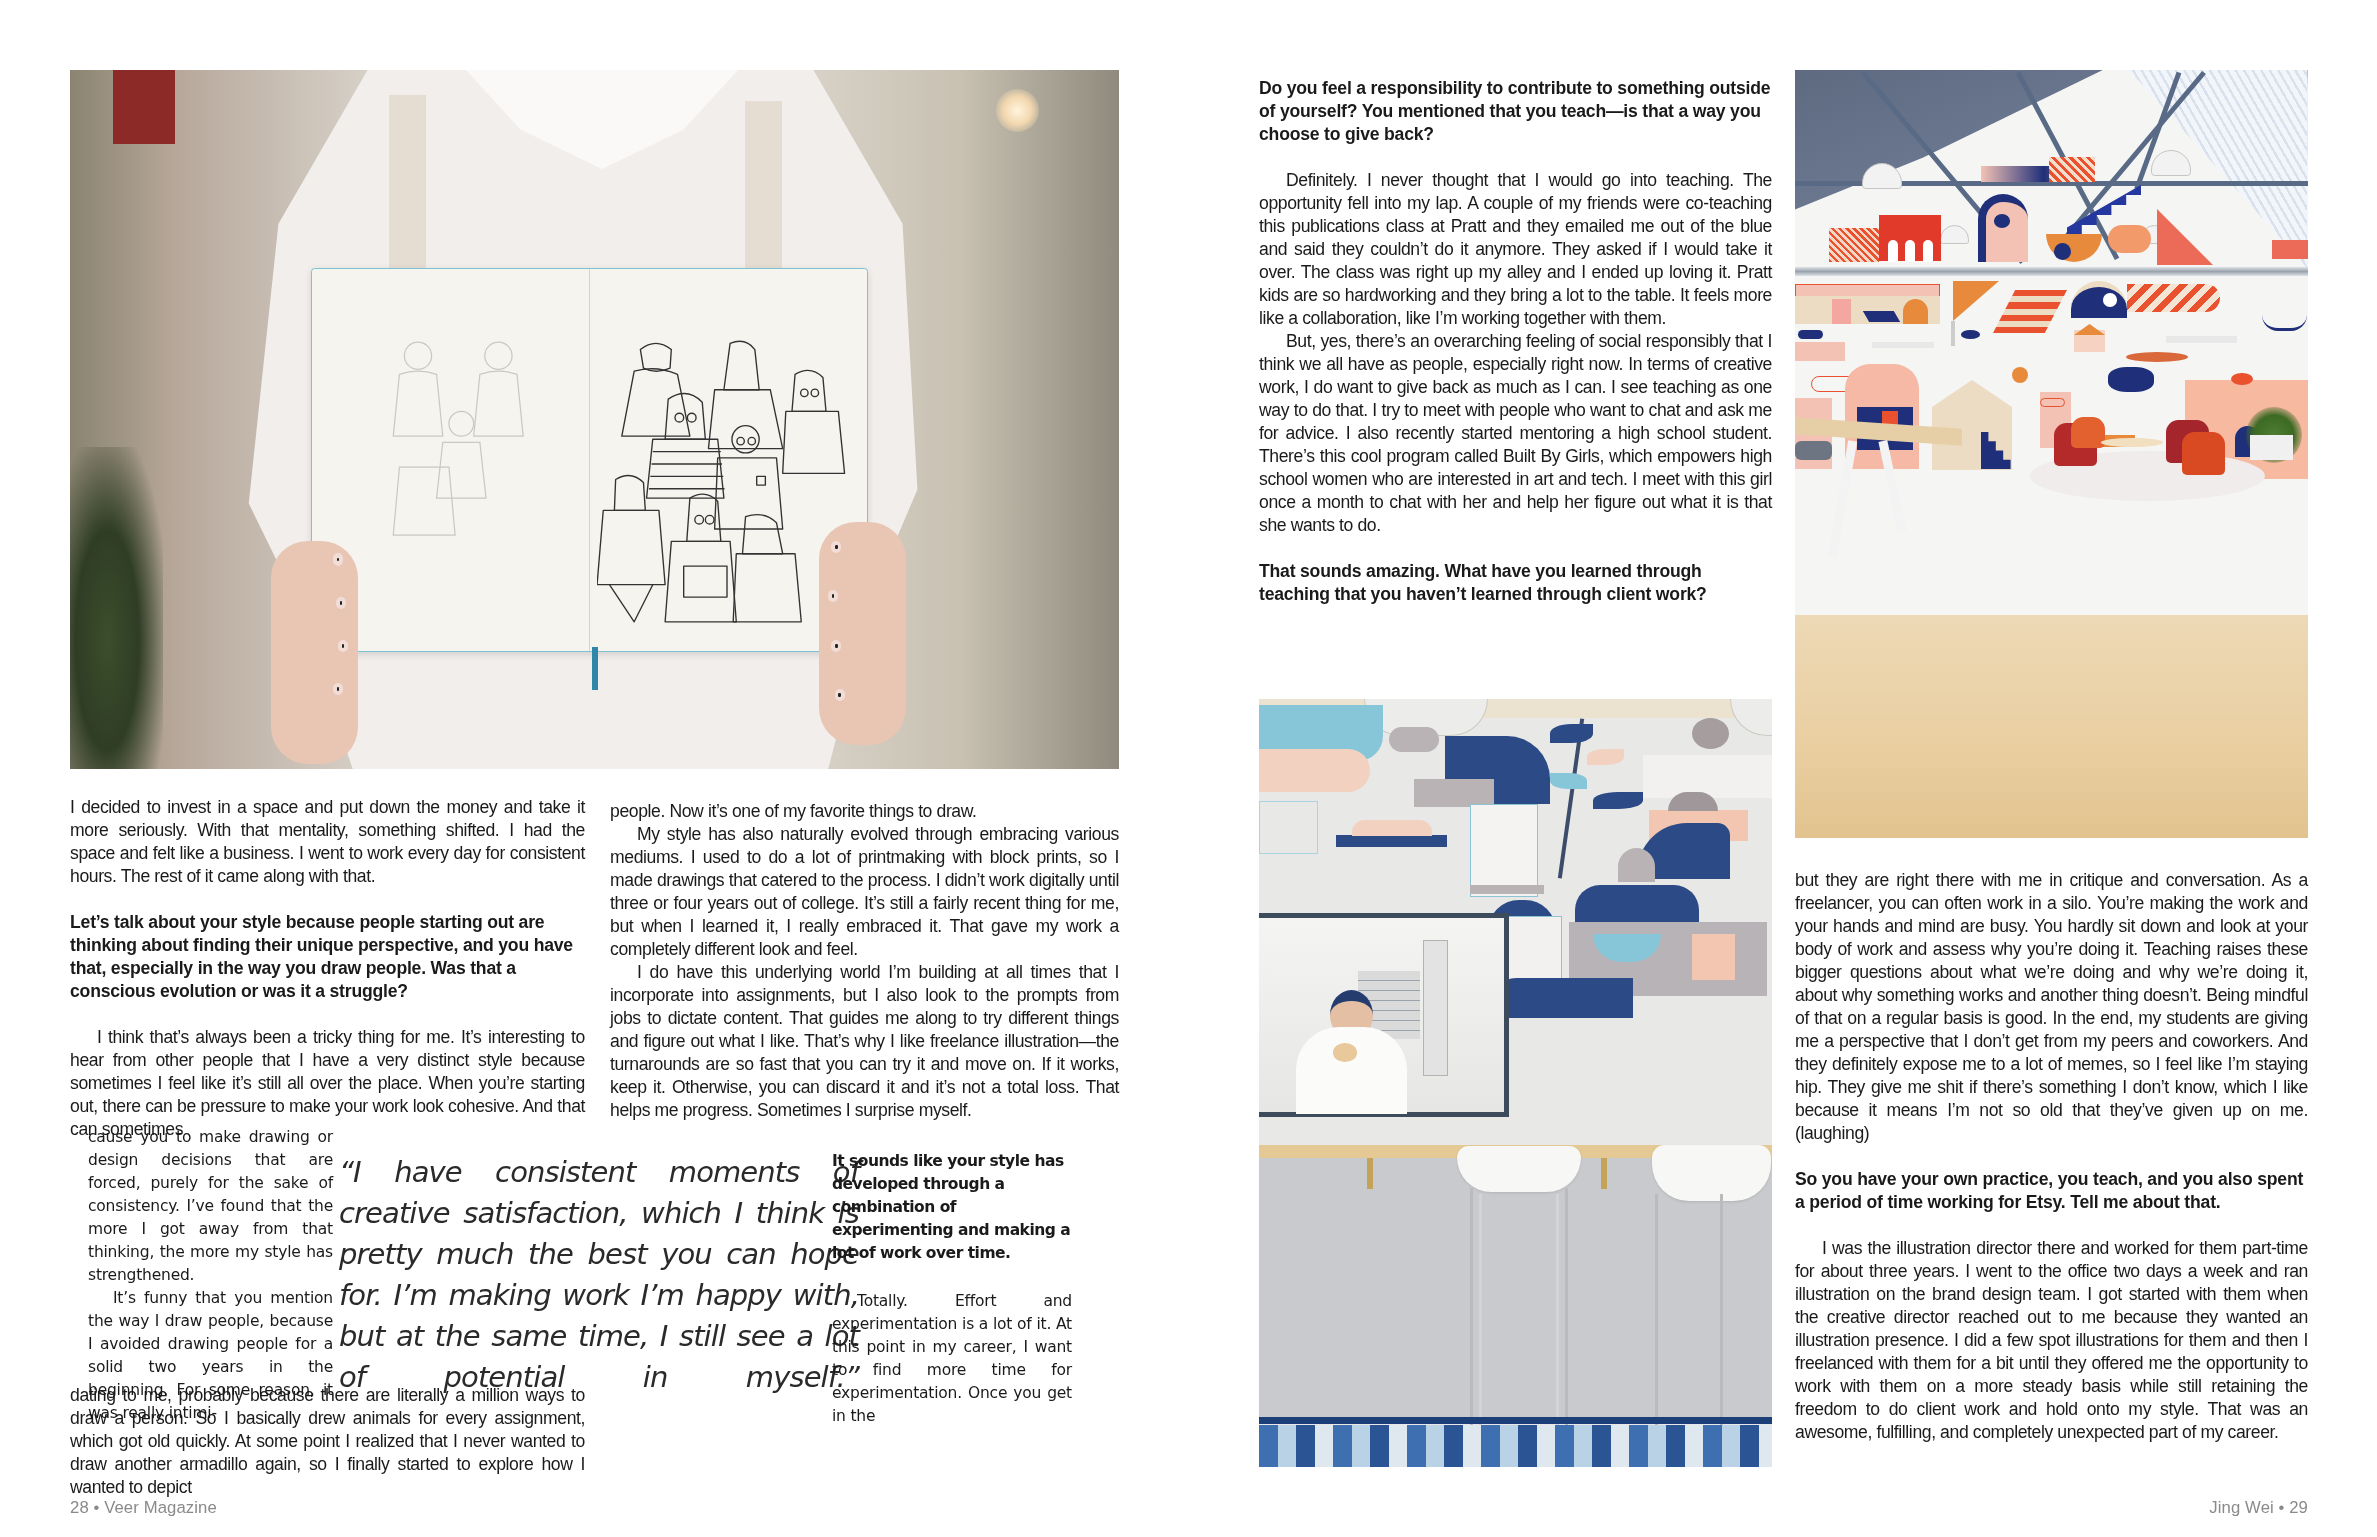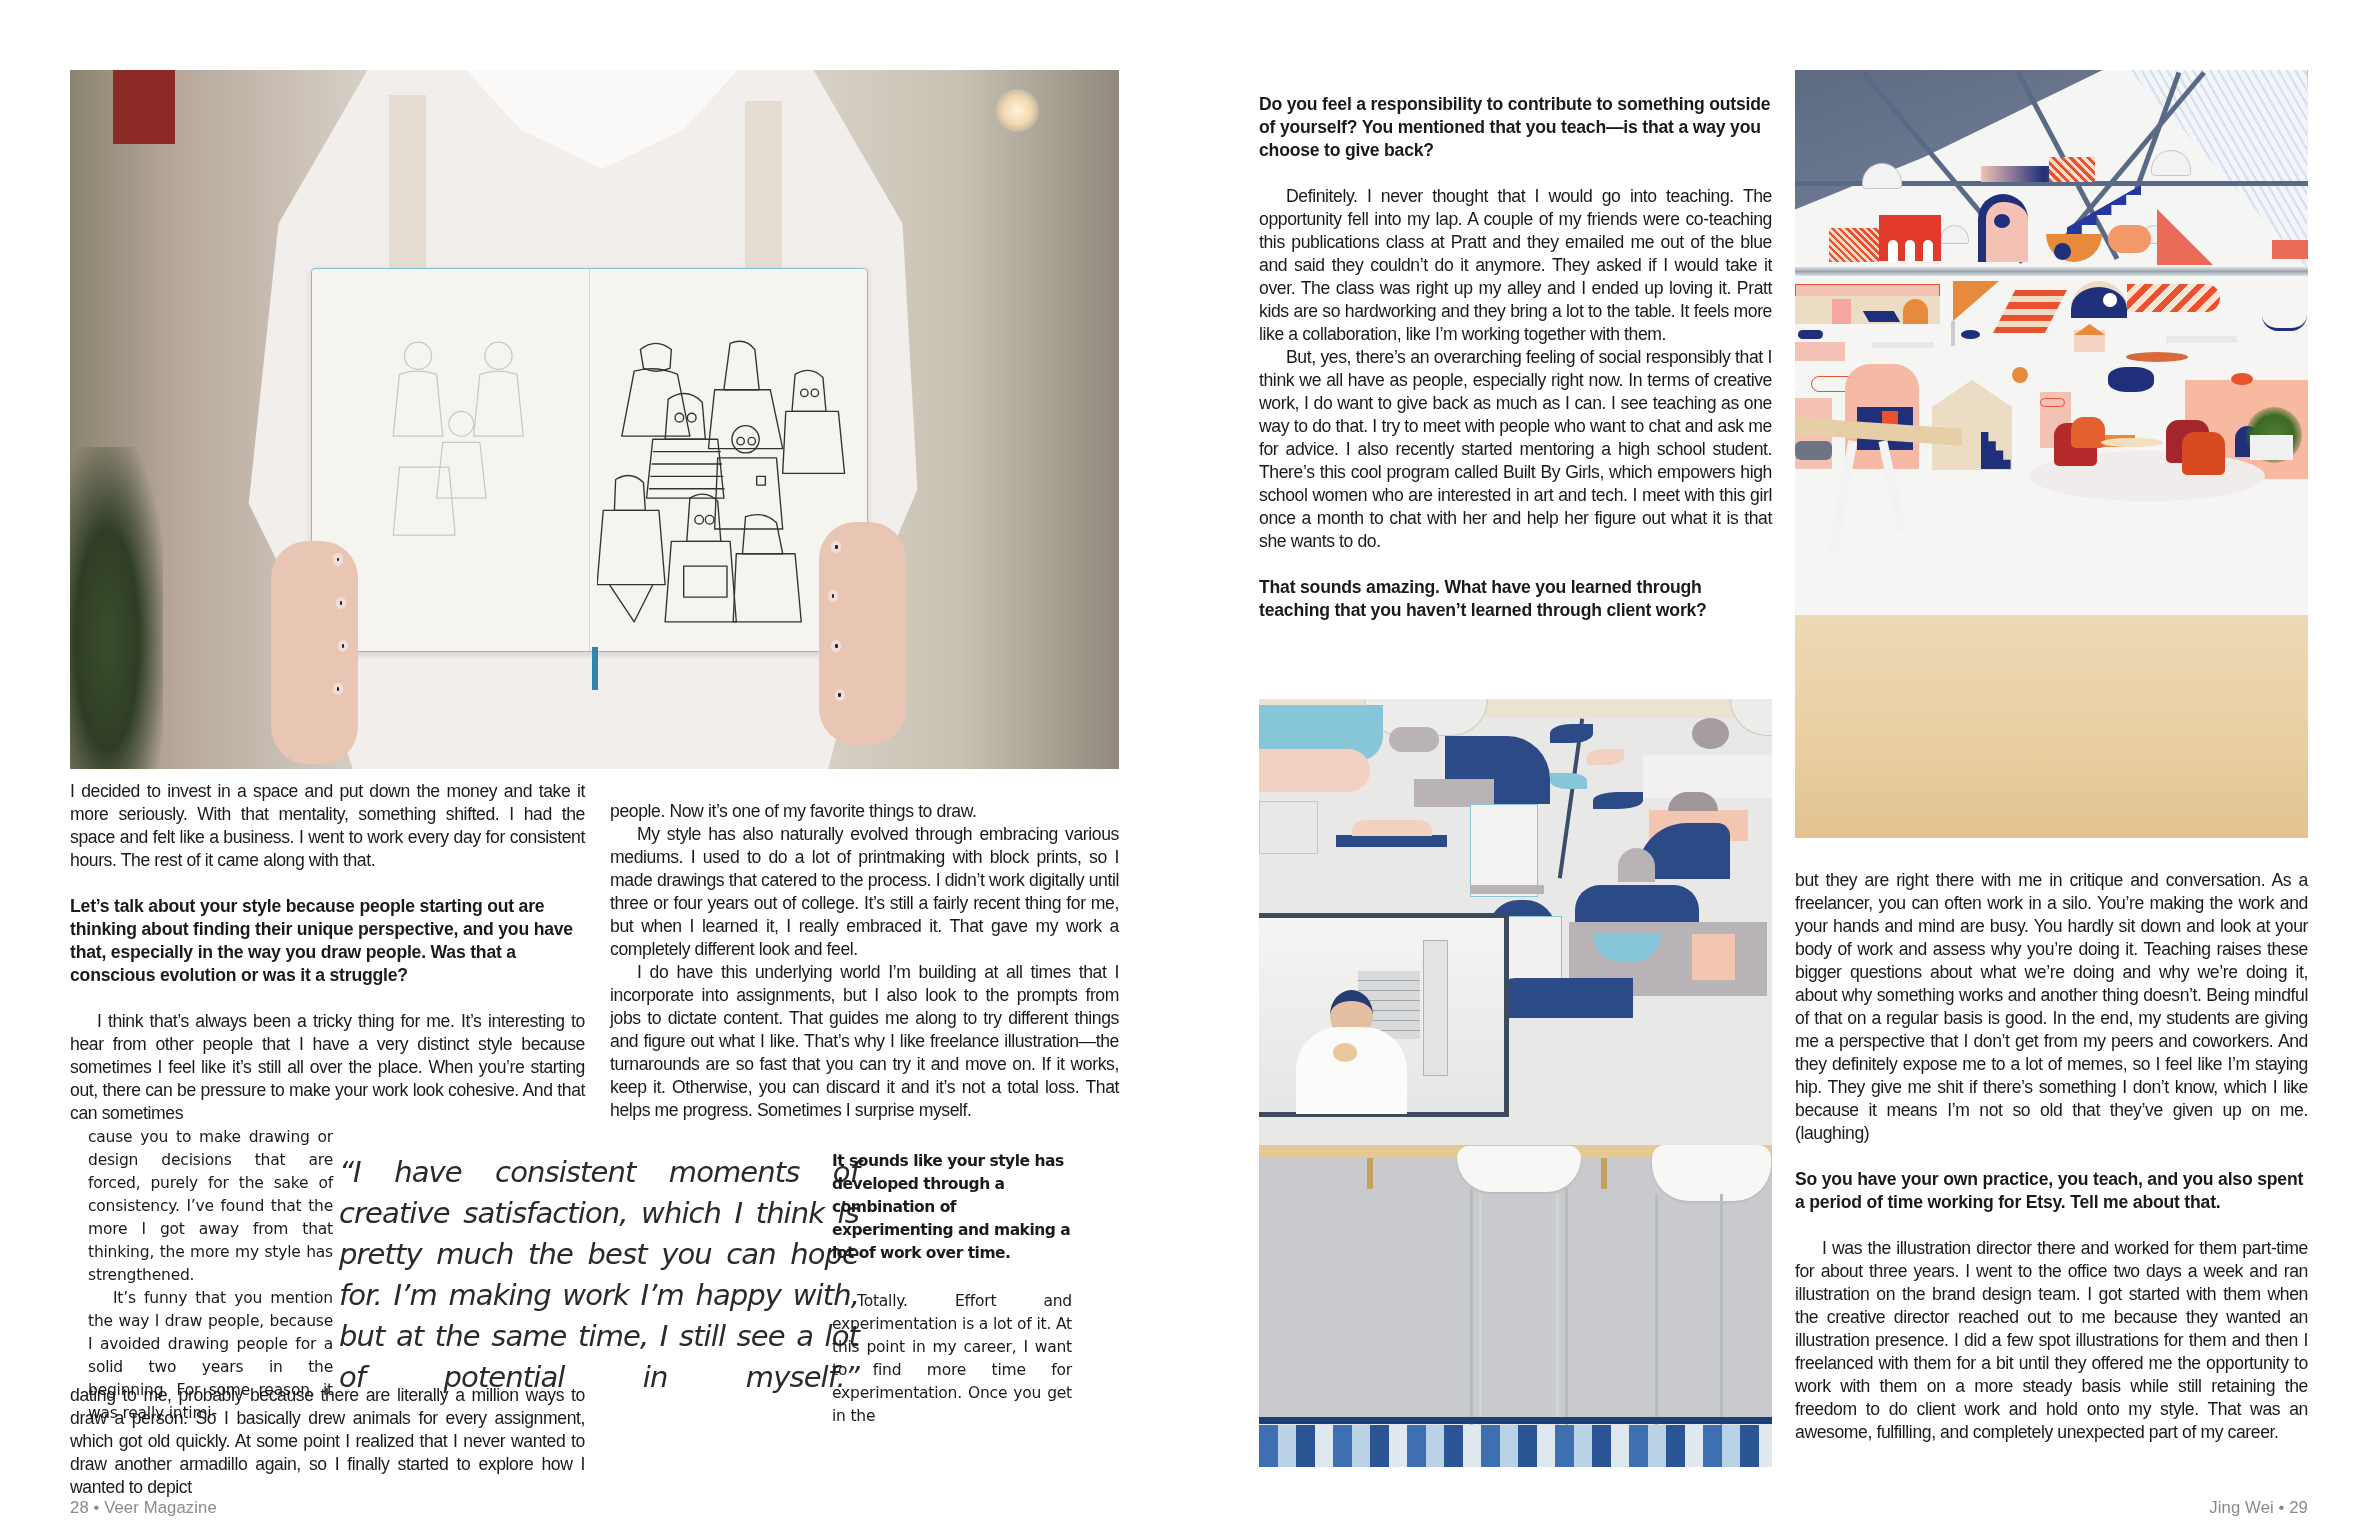--- a/index.html
+++ b/index.html
@@ -10,21 +10,21 @@
   .page { position: absolute; top: 0; height: 1538px; width: 1189px; }
   .page.left { left: 0; }
   .page.right { left: 1189px; }
 
   .photo { position: absolute; overflow: hidden; }
 
   .text-block { position: absolute; font-size: 17.6px; line-height: 23px; letter-spacing: -0.4px; text-align: justify; hyphens: auto; }
   .text-block p { margin: 0; }
   .text-block p.indent { text-indent: 27px; }
   .text-block p.q { font-weight: bold; letter-spacing: -0.2px; text-align: left; margin-top: 23px; margin-bottom: 23px; }
-  .text-block p.q.first { margin-top: 16px; }
+  .text-block p.q.first { margin-top: 0; }
   .text-block p.last-left { text-align-last: left; }
 
   .narrow { position: absolute; font-family: "DejaVu Sans", sans-serif; font-size: 15.5px; line-height: 23px; letter-spacing: -0.2px; text-align: justify; }
   .narrow p.indent { text-indent: 25px; }
   .narrow p.q { font-weight: bold; text-align: left; letter-spacing: -0.5px; font-size: 15.5px; margin-bottom: 25px; }
 
   .pullquote { position: absolute; font-family: "DejaVu Sans", sans-serif; font-style: italic; font-weight: 200; font-size: 29px; line-height: 41px; color: #2a2a2a; text-align: justify; letter-spacing: -0.9px; text-align-last: justify; }
   .pullquote span { font-weight: normal; }
 
   .footer { position: absolute; top: 1498px; font-size: 16.7px; color: #8a8a8a; letter-spacing: 0.1px; }
@@ -155,21 +155,21 @@
         <div class="nail" style="left:62px; top:142px;"></div>
       </div>
       <div class="p1-hand r">
         <div class="nail" style="left:12.4px; top:18.6px;"></div>
         <div class="nail" style="left:9.3px; top:68px;"></div>
         <div class="nail" style="left:12.4px; top:118px;"></div>
         <div class="nail" style="left:15.5px; top:167px;"></div>
       </div>
     </div>
 
-    <div class="text-block" style="left:70px; top:780px; width:515px;">
+    <div class="text-block" style="left:70px; top:796px; width:515px;">
       <p class="last-left">I decided to invest in a space and put down the money and take it more seriously. With that mentality, something shifted. I had the space and felt like a business. I went to work every day for consistent hours. The rest of it came along with that.</p>
       <p class="q">Let’s talk about your style because people starting out are thinking about finding their unique perspective, and you have that, especially in the way you draw people. Was that a conscious evolution or was it a struggle?</p>
       <p class="indent">I think that’s always been a tricky thing for me. It’s interesting to hear from other people that I have a very distinct style because sometimes I feel like it’s still all over the place. When you’re starting out, there can be pressure to make your work look cohesive. And that can sometimes</p>
     </div>
 
     <div class="narrow" style="left:88px; top:1126px; width:245px;">
       <p>cause you to make drawing or design decisions that are forced, purely for the sake of consistency. I’ve found that the more I got away from that thinking, the more my style has strengthened.</p>
       <p class="indent">It’s funny that you mention the way I draw people, because I avoided drawing people for a solid two years in the beginning. For some reason, it was really intimi-</p>
     </div>
 

